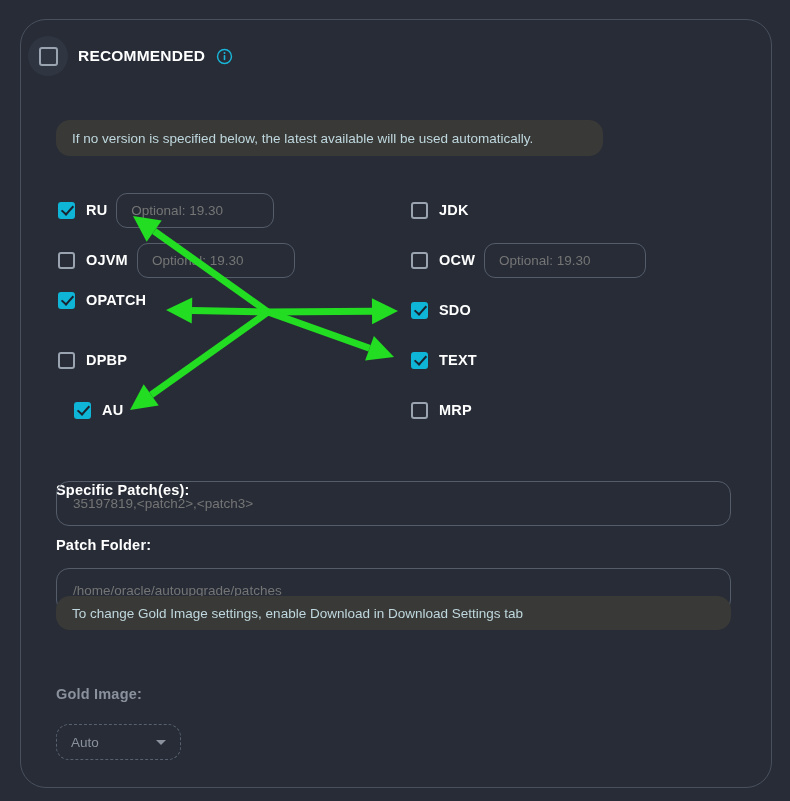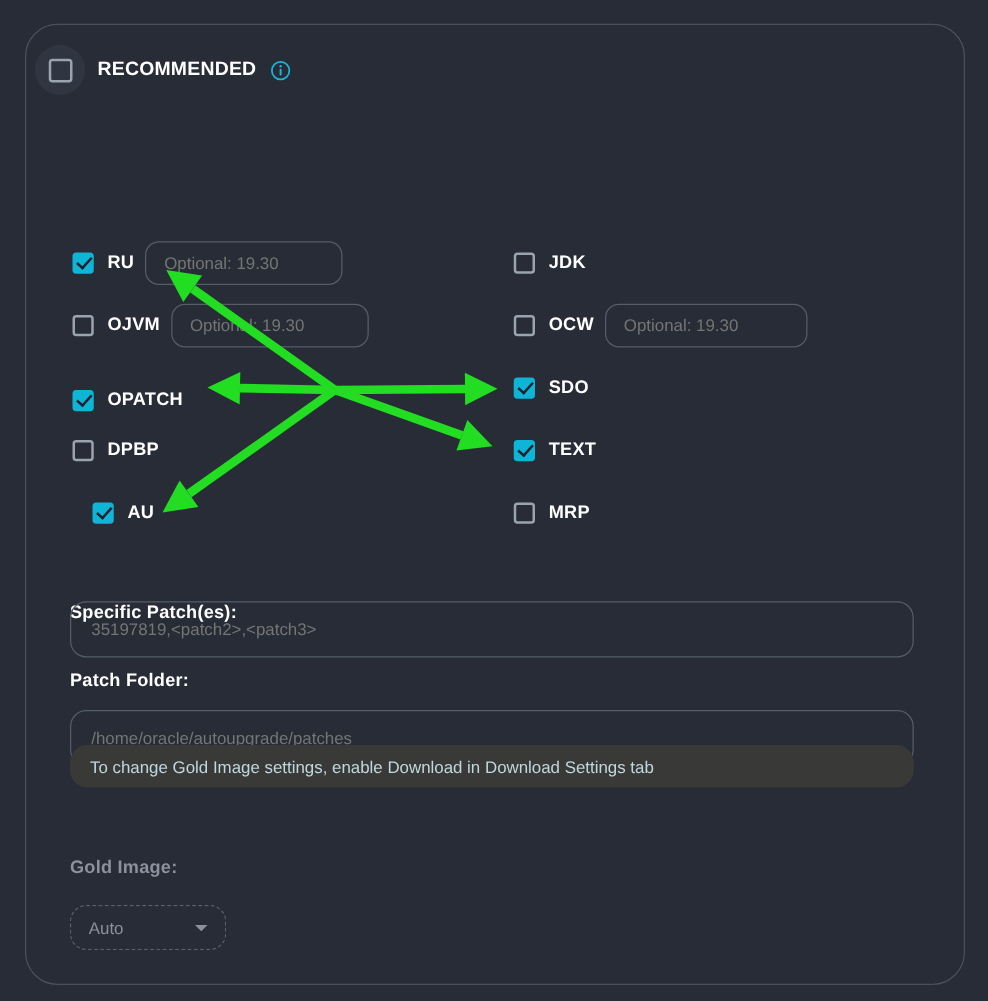--- a/index.html
+++ b/index.html
@@ -129,21 +129,21 @@
     border-radius: 11px;
     background: transparent;
     color: #8d95a3;
     font-size: 13.5px;
     font-family: "Liberation Sans", sans-serif;
     padding: 0 14px;
     outline: none;
   }
   #opt-ru   { left: 58px; top: 197px; }
   #opt-ojvm { left: 58px; top: 247px; }
-  #opt-opatch { left: 58px; top: 307px; justify-content: space-between; }
+  #opt-opatch { left: 58px; top: 287px; justify-content: space-between; }
   #opt-dpbp { left: 58px; top: 347px; }
   #opt-au   { left: 58px; top: 397px; padding-left: 16px; }
   #opt-jdk  { left: 411px; top: 197px; }
   #opt-ocw  { left: 411px; top: 247px; }
   #opt-sdo  { left: 411px; top: 297px; }
   #opt-text { left: 411px; top: 347px; }
   #opt-mrp  { left: 411px; top: 397px; }
 
   #opt-ru .ver   { width: 158px; }
   #opt-ojvm .ver { width: 158px; }
@@ -221,20 +221,23 @@
     <span class="hdr-label">RECOMMENDED</span>
     <span class="info-icon">
       <svg width="17" height="17" viewBox="0 0 20 20" aria-hidden="true">
         <circle cx="10" cy="10" r="8.2" fill="none" stroke="#19b6d9" stroke-width="1.7"></circle>
         <circle cx="10" cy="5.8" r="1.15" fill="#19b6d9"></circle>
         <rect x="9.05" y="8.3" width="1.9" height="6.2" rx=".9" fill="#19b6d9"></rect>
       </svg>
     </span>
   </div>
 
+  <div class="note" id="note-version">
+    <span>If no version is specified below, the latest available will be used automatically.</span>
+  </div>
 
   <div class="opt" id="opt-ru">
     <span class="sq checked"></span>
     <span class="nm">RU</span>
     <input class="ver" type="text" placeholder="Optional: 19.30" style="">
   </div>
 
   <div class="opt" id="opt-ojvm">
     <span class="sq"></span>
     <span class="nm">OJVM</span>

